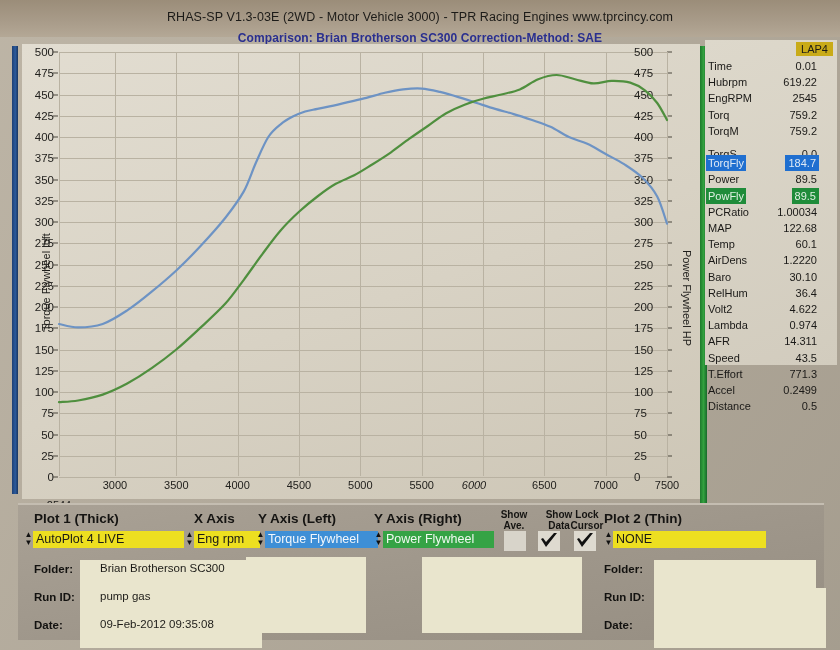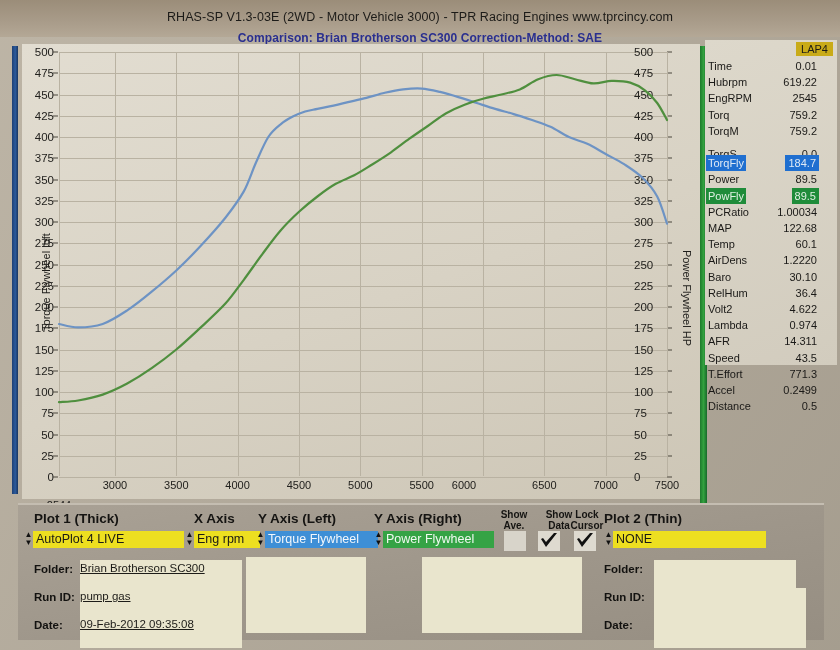--- a/index.html
+++ b/index.html
@@ -105,21 +105,21 @@
   .combo{
     position:absolute;height:17px;line-height:17px;font-size:12.5px;
     padding-left:3px;white-space:nowrap;overflow:hidden;
   }
   .c-yellow{background:#eddf20;color:#1a1a14;}
   .c-blue{background:#3e8fd6;color:#f2f7fc;}
   .c-green{background:#35a345;color:#f0faf1;}
   .fldlabel{position:absolute;font-size:11.5px;font-weight:bold;color:#131210;}
   .field{
     position:absolute;height:32px;line-height:17px;font-size:11.5px;
-    background:#e9e5cd;color:#1d1c18;padding-left:0;overflow:hidden;white-space:nowrap;text-decoration:underline;
+    background:#e9e5cd;color:#1d1c18;padding-left:20px;overflow:hidden;white-space:nowrap;
   }
   .bigbox{position:absolute;background:#e9e5cd;}
   .chk{
     position:absolute;width:22px;height:20px;background:#dedad0;
   }
   .chk svg{display:block;}
   .chk-empty{background:#d8d4ca;}
 </style>
 </head>
 <body>
@@ -244,21 +244,21 @@
       <div class="xtick" style="left: 154.282px;">3500</div>
       <div class="grid-line vgrid" style="left: 215.621px;"></div>
       <div class="xtick" style="left: 215.621px;">4000</div>
       <div class="grid-line vgrid" style="left: 276.961px;"></div>
       <div class="xtick" style="left: 276.961px;">4500</div>
       <div class="grid-line vgrid" style="left: 338.301px;"></div>
       <div class="xtick" style="left: 338.301px;">5000</div>
       <div class="grid-line vgrid" style="left: 399.641px;"></div>
       <div class="xtick" style="left: 399.641px;">5500</div>
       <div class="grid-line vgrid" style="left: 460.981px;"></div>
-      <div class="xtick" style="left: 442px;">6000</div>
+      <div class="xtick" style="left: 452px; font-style: italic;">6000</div>
       <div class="grid-line vgrid" style="left: 522.32px;"></div>
       <div class="xtick" style="left: 522.32px;">6500</div>
       <div class="grid-line vgrid" style="left: 583.66px;"></div>
       <div class="xtick" style="left: 583.66px;">7000</div>
       <div class="grid-line vgrid" style="left: 645px;"></div>
       <div class="xtick" style="left: 645px;">7500</div>
     </div>
   <div id="axis-blue-bar"></div>
   <div id="axis-green-bar"></div>
   <svg id="curves" viewBox="0 0 678 455" preserveAspectRatio="none">

